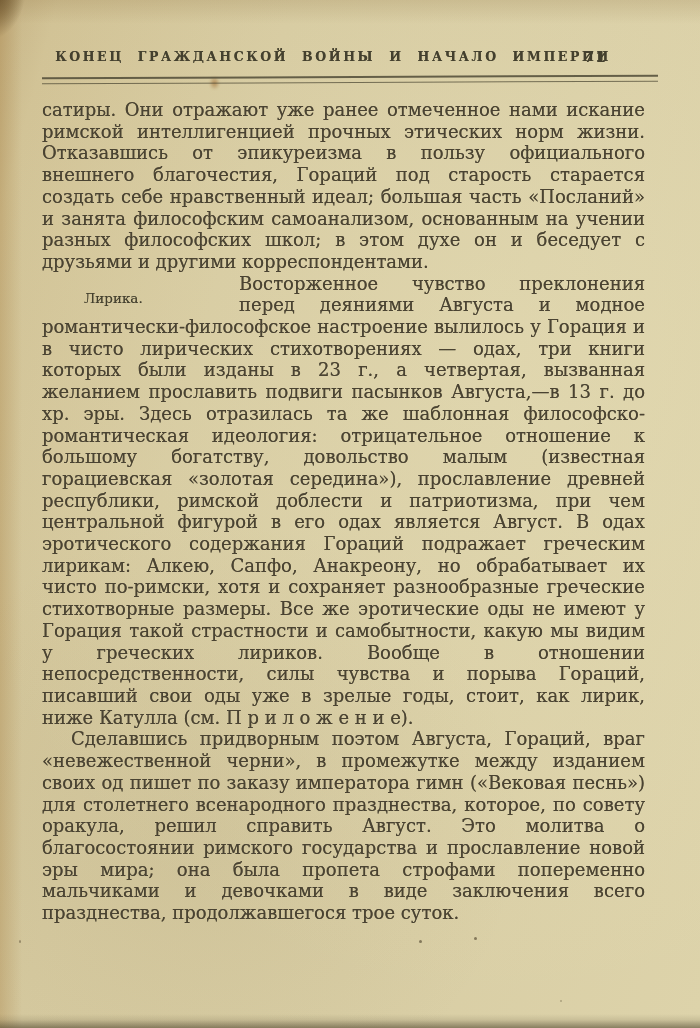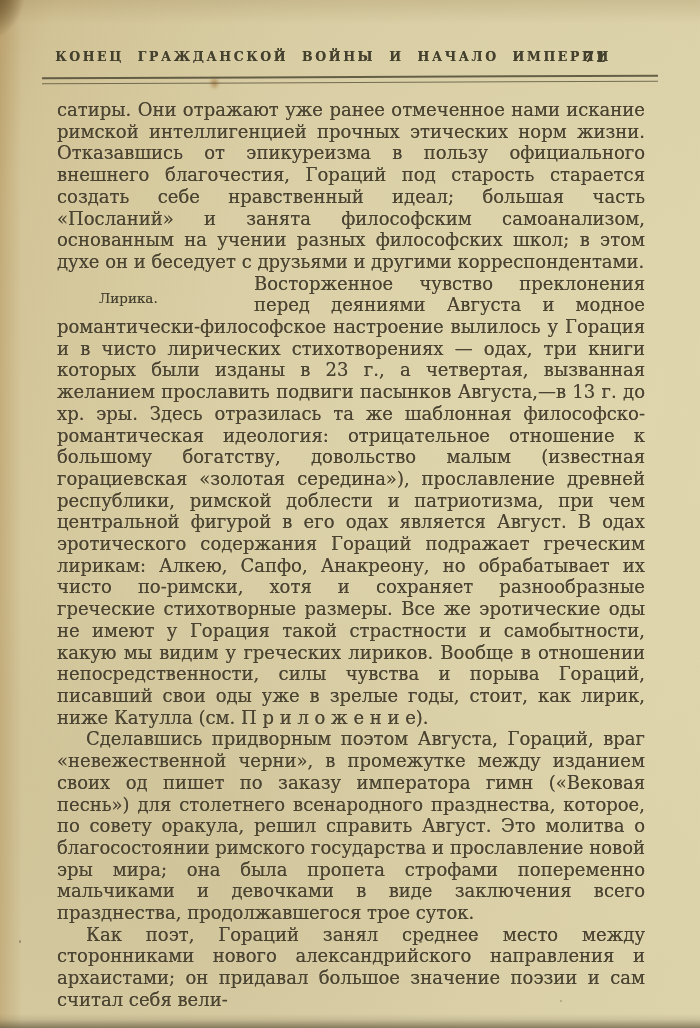--- a/index.html
+++ b/index.html
@@ -49,21 +49,21 @@
   }
   .double-rule{
     position:absolute;top:76px;left:42px;right:42px;height:4px;
     border-top:2px solid rgba(80,75,55,0.85);
     border-bottom:1px solid rgba(80,75,55,0.75);
     transform:rotate(-0.25deg);
   }
 
   
   .text-block{
-    position:absolute;left:57px;right:55px;top:99px;
+    position:absolute;left:42px;right:55px;top:99px;
     font-size:18px;line-height:21.7px;
     text-align:justify;
     color:#4a4332;text-shadow:0 0 0.6px rgba(74,67,50,0.70);
     hyphens:auto;-webkit-hyphens:auto;
   }
   .para{margin:0;padding:0;}
   .para.indent{text-indent:29px;}
   .note-float{float:left;width:197px;height:41px;}
   .margin-note{
     display:inline-block;margin-top:15px;margin-left:42px;
@@ -96,16 +96,15 @@
   <main class="text-block">
 
     <p class="para">сатиры. Они отражают уже ранее отмеченное нами искание римской интеллигенцией прочных этических норм жизни. Отказавшись от эпикуреизма в пользу официального внешнего благочестия, Гораций под старость старается создать себе нравственный идеал; большая часть «Посланий» и занята философским самоанализом, основанным на учении разных философских школ; в этом духе он и беседует с друзьями и другими корреспондентами.</p>
 
     <p class="para with-note">
       <span class="note-float"><span class="margin-note">Лирика.</span></span><span>Восторженное чувство преклонения перед деяниями Августа и модное романтически-философское настроение вылилось у Горация и в чисто лирических стихотворениях — одах, три книги которых были изданы в 23 г., а четвертая, вызванная желанием прославить подвиги пасынков Августа,—в 13 г. до хр. эры. Здесь отразилась та же шаблонная философско-романтическая идеология: отрицательное отношение к большому богатству, довольство малым (известная горациевская «золотая середина»), прославление древней республики, римской доблести и патриотизма, при чем центральной фигурой в его одах является Август. В одах эротического содержания Гораций подражает греческим лирикам: Алкею, Сапфо, Анакреону, но обрабатывает их чисто по-римски, хотя и сохраняет разнообразные греческие стихотворные размеры. Все же эротические оды не имеют у Горация такой страстности и самобытности, какую мы видим у греческих лириков. Вообще в отношении непосредственности, силы чувства и порыва Гораций, писавший свои оды уже в зрелые годы, стоит, как лирик, ниже Катулла (см. П р и л о ж е н и е).</span>
     </p>
 
     <p class="para indent">Сделавшись придворным поэтом Августа, Гораций, враг «невежественной черни», в промежутке между изданием своих од пишет по заказу императора гимн («Вековая песнь») для столетнего всенародного празднества, которое, по совету оракула, решил справить Август. Это молитва о благосостоянии римского государства и прославление новой эры мира; она была пропета строфами попеременно мальчиками и девочками в виде заключения всего празднества, продолжавшегося трое суток.</p>
 
-    <p class="para indent">Как поэт, Гораций занял среднее место между сторонниками нового александрийского направления и архаистами; он придавал большое значение поэзии и сам считал себя вели-</p>
 
   </main>
 </div>
 
 </body></html>

